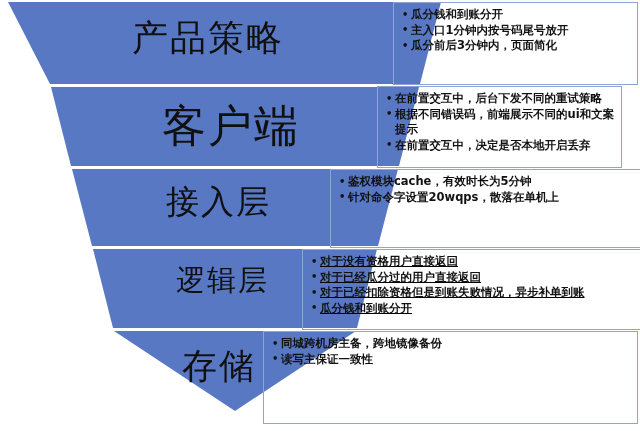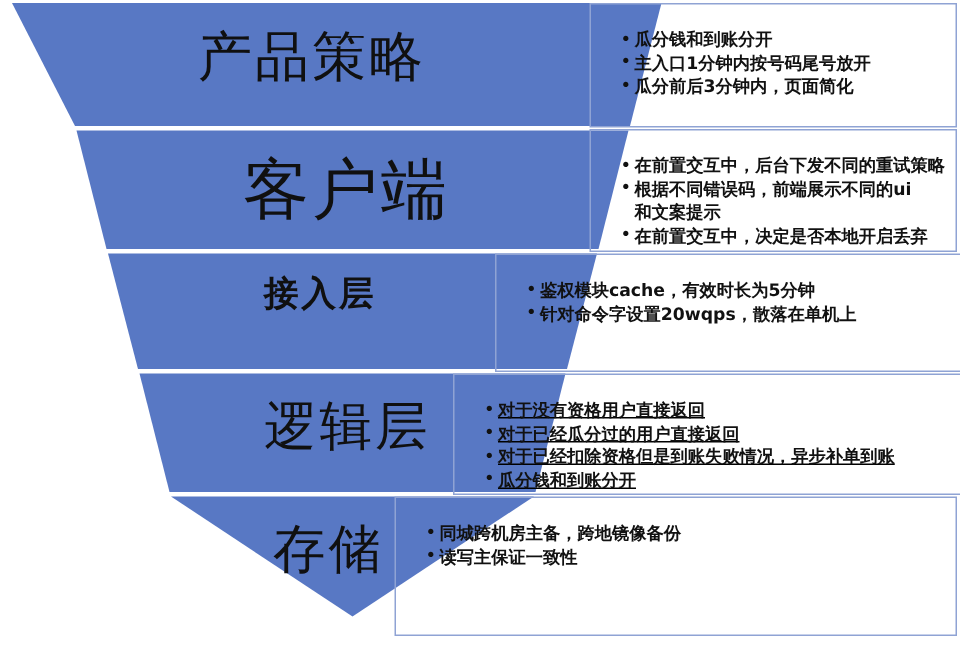--- a/index.html
+++ b/index.html
@@ -37,21 +37,21 @@
     pointer-events: none;
   }
   .note-box {
     position: absolute;
     box-sizing: border-box;
     border: 1px solid #8FA3D4;
     background: transparent;
     padding: 4px 6px 2px 8px;
   }
   .note-list {
-    margin: 12px;
+    margin: 0;
     padding: 0;
     list-style: none;
   }
   .note-list li {
     font-family: "DejaVu Sans", "Liberation Sans", sans-serif;
     font-size: 11.5px;
     line-height: 15.5px;
     color: #111111;
     position: relative;
     padding-left: 9px;
@@ -64,29 +64,29 @@
     left: 0;
     top: -0.5px;
     font-size: 10px;
     color: #111111;
   }
   .note-list li.wrap {
     white-space: normal;
   }
   
   #note-box-1 { left: 393px; top: 2px;   width: 245px; height: 83px; }
-  #note-box-2 { left: 393px; top: 86px;  width: 245px; height: 82px; }
+  #note-box-2 { left: 377px; top: 86px;  width: 245px; height: 82px; }
   #note-box-3 { left: 330px; top: 169px; width: 360px; height: 79px; }
   #note-box-4 { left: 302px; top: 249px; width: 392px; height: 81px; text-decoration: underline; }
   #note-box-5 { left: 263px; top: 331px; width: 375px; height: 93px; }
 
   #layer-label-1 { left: 132px; top: 14px;  font-size: 36px; }
   #layer-label-2 { left: 162px; top: 97px;  font-size: 44px; }
-  #layer-label-3 { left: 176px; top: 180px; font-size: 23px; font-weight: bold; }
-  #layer-label-4 { left: 176px; top: 261px; font-size: 35px; }
+  #layer-label-3 { left: 166px; top: 180px; font-size: 33px; }
+  #layer-label-4 { left: 176px; top: 261px; font-size: 29px; }
   #layer-label-5 { left: 182px; top: 343px; font-size: 35px; }
 </style>
 </head>
 <body>
 
 <div id="stage">
 
   <svg id="funnel-svg" viewBox="0 0 640 431" preserveAspectRatio="none" aria-hidden="true">
 
     <polygon points="8,2 441,2 420,84 50,84" fill="#5878C4"></polygon>

